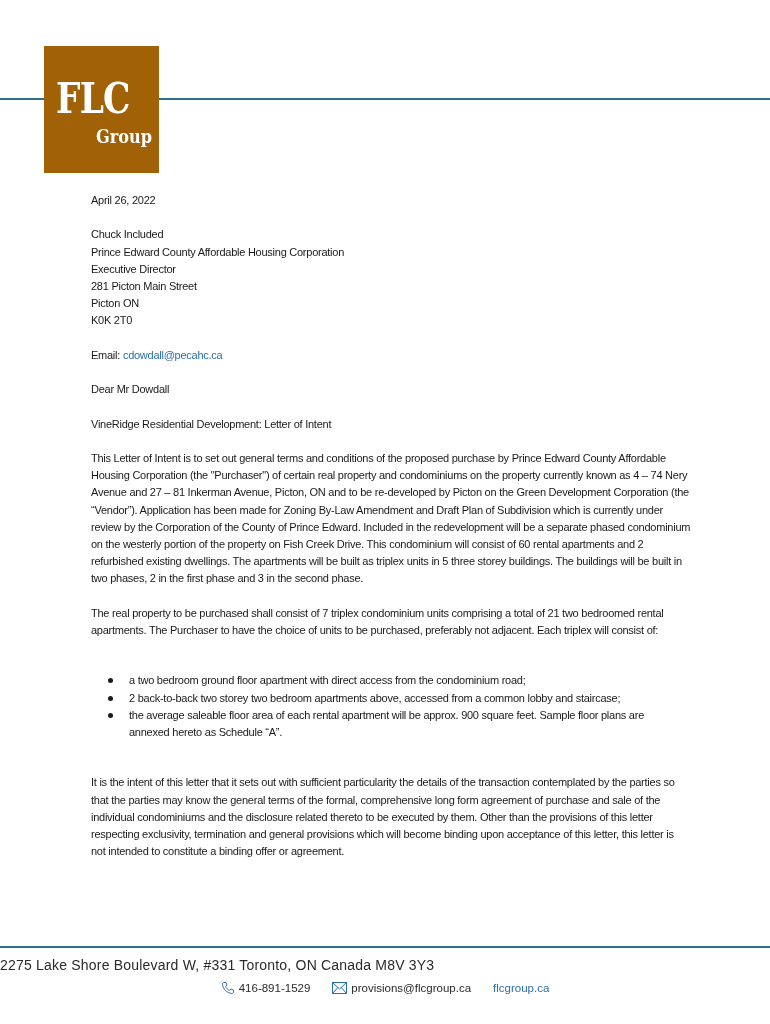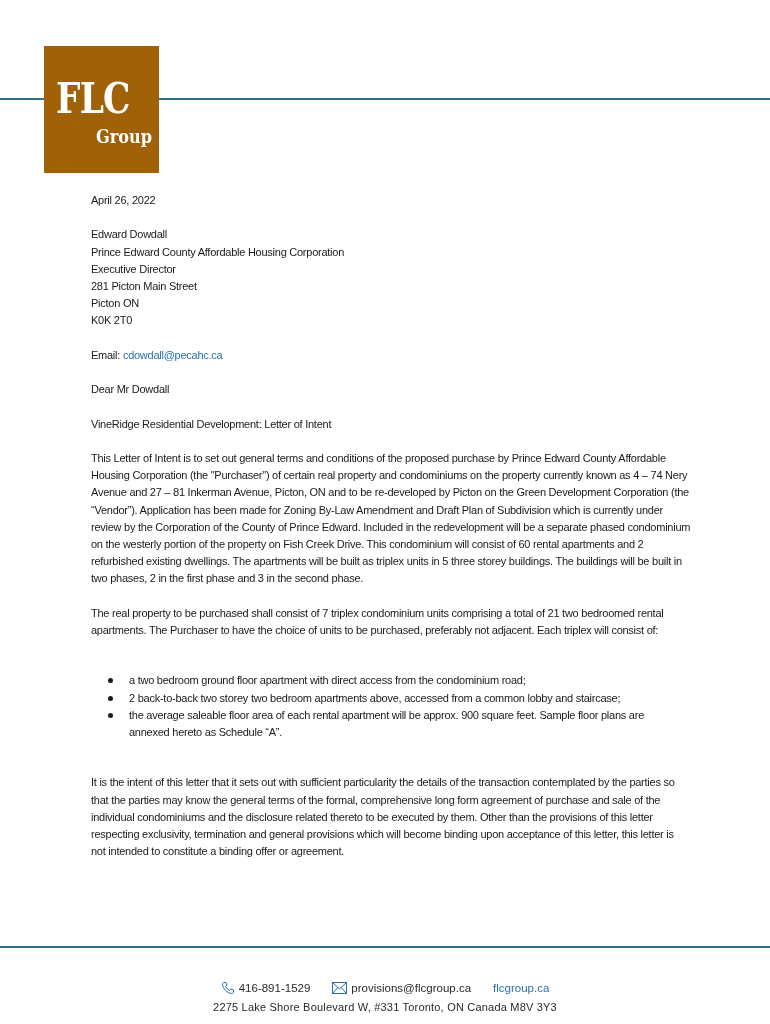--- a/index.html
+++ b/index.html
@@ -41,22 +41,22 @@
   .bullets li { position: relative; padding-left: 22px; }
   .bullets li .dot {
     position: absolute; left: 1px; top: 6px; width: 5px; height: 5px;
     border-radius: 50%; background: #1a1a1a;
   }
   .footer-line {
     position: absolute; left: 0; top: 946px; width: 770px; height: 2px;
     background: #2e6f90;
   }
   .footer-address {
-    position: absolute; left: 0; top: 1000px; width: 770px; text-align: center;
-    font-size: 11px; line-height: 14px; color: #2a2a2a; letter-spacing: 0.2px;
+    position: absolute; left: 0; top: 958px; width: 770px; text-align: left;
+    font-size: 14px; line-height: 14px; color: #2a2a2a; letter-spacing: 0.2px;
   }
   .footer-contact {
     position: absolute; left: 0; top: 981px; width: 770px;
     display: flex; justify-content: center; align-items: center; gap: 22px;
     font-size: 11.5px; line-height: 14px; color: #2a2a2a;
   }
   .footer-contact .item { display: flex; align-items: center; gap: 4px; }
   .footer-contact .web { color: #2a6fb0; }
   .icon svg { display: block; }
 </style>
@@ -67,21 +67,21 @@
 
 <div class="logo">
   <div class="logo-flc">FLC</div>
   <div class="logo-group">Group</div>
 </div>
 
 <div class="letter">
   <p>April 26, 2022</p>
   <div class="gap"></div>
   <div>
-    <p>Edward Dowdall</p>
+    <p>Chuck Included</p>
     <p>Prince Edward County Affordable Housing Corporation</p>
     <p>Executive Director</p>
     <p>281 Picton Main Street</p>
     <p>Picton ON</p>
     <p>K0K 2T0</p>
   </div>
   <div class="gap"></div>
   <p><span>Email: </span><a class="link">cdowdall@pecahc.ca</a></p>
   <div class="gap"></div>
   <p>Dear Mr Dowdall</p>

